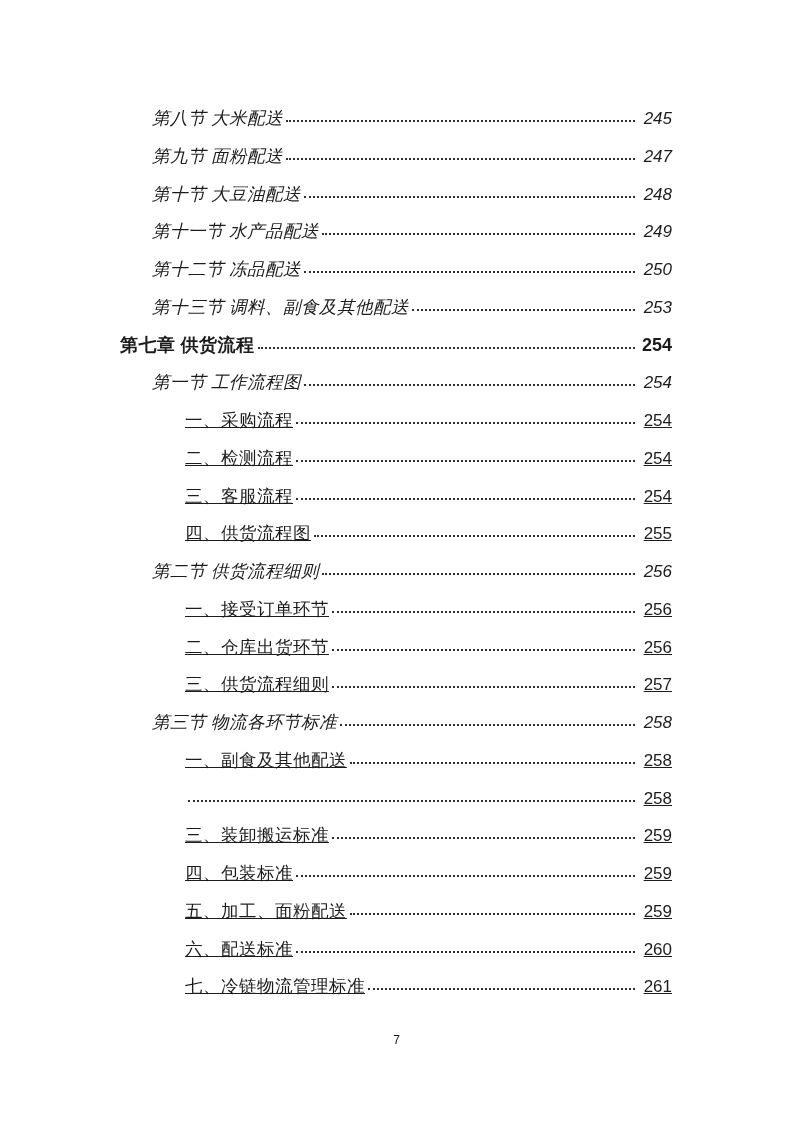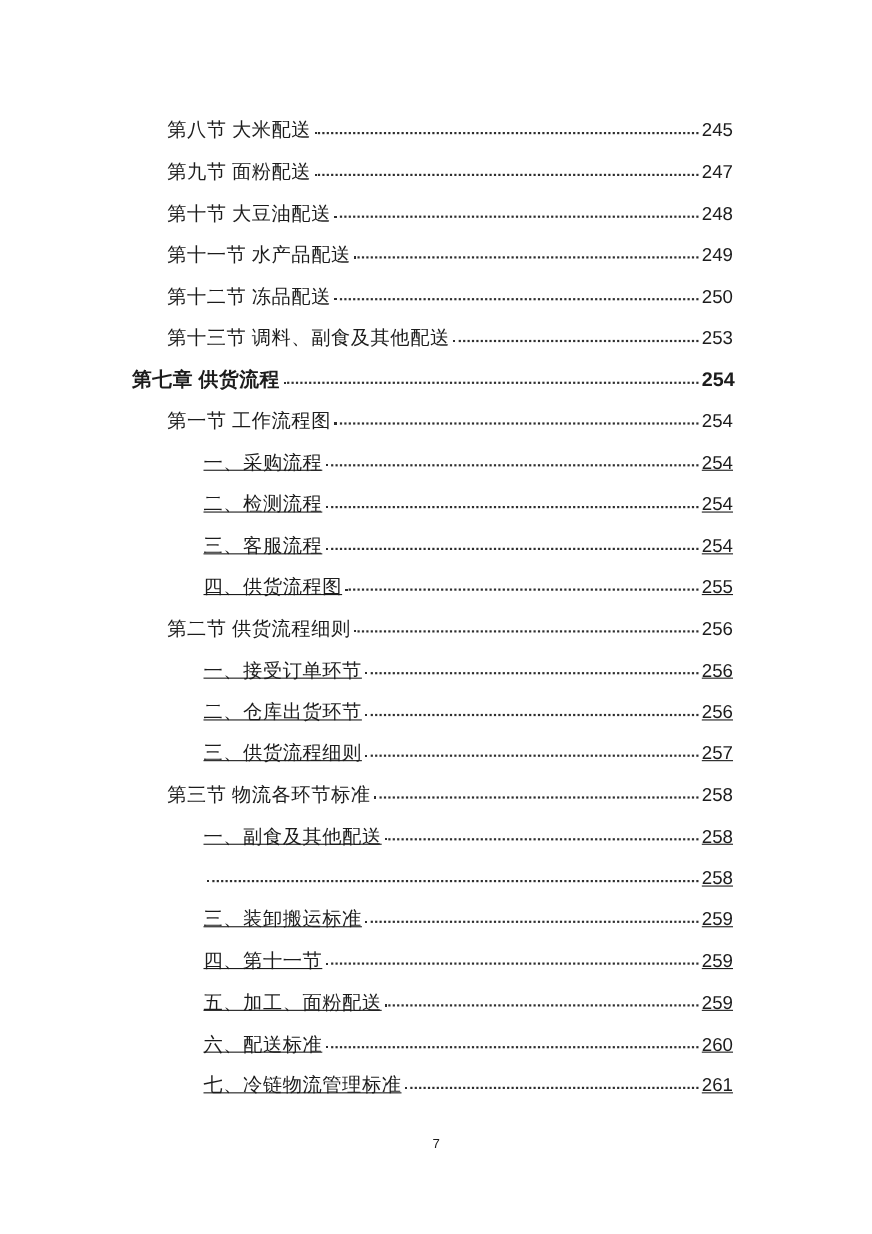--- a/index.html
+++ b/index.html
@@ -37,32 +37,33 @@
     flex: 1;
     border-bottom: 2px dotted #2e2e2e;
     margin: 0 3px 0 3px;
     transform: translateY(-2px);
     min-width: 12px;
   }
   .toc-row .toc-page {
     font-family: "Liberation Sans", "DejaVu Sans", sans-serif;
     font-size: 17px;
     min-width: 34px;
+    text-align: right;
   }
   
   .toc-row.level-chapter { margin-left: 0; }
   .toc-row.level-chapter .toc-text,
   .toc-row.level-chapter .toc-page {
     font-weight: bold;
     font-size: 18px;
   }
   .toc-row.level-chapter .leader {
     border-bottom-width: 2.5px;
   }
-  .toc-row.level-section { margin-left: 32px; }
+  .toc-row.level-section { margin-left: 32px; font-style: italic; }
   .toc-row.level-item    { margin-left: 65px; text-decoration: underline; }
 
   .footer {
     position: absolute;
     left: 0;
     right: 0;
     top: 1033px;
     text-align: center;
     font-family: "Liberation Sans", "DejaVu Sans", sans-serif;
     font-size: 12px;
@@ -188,21 +189,21 @@
       <span class="toc-page">258</span>
     </div>
 
     <div class="toc-row level-item">
       <span class="toc-text">三、装卸搬运标准</span>
       <span class="leader"></span>
       <span class="toc-page">259</span>
     </div>
 
     <div class="toc-row level-item">
-      <span class="toc-text">四、第十一节</span>
+      <span class="toc-text">四、包装标准</span>
       <span class="leader"></span>
       <span class="toc-page">259</span>
     </div>
 
     <div class="toc-row level-item">
       <span class="toc-text">五、加工、面粉配送</span>
       <span class="leader"></span>
       <span class="toc-page">259</span>
     </div>
 

